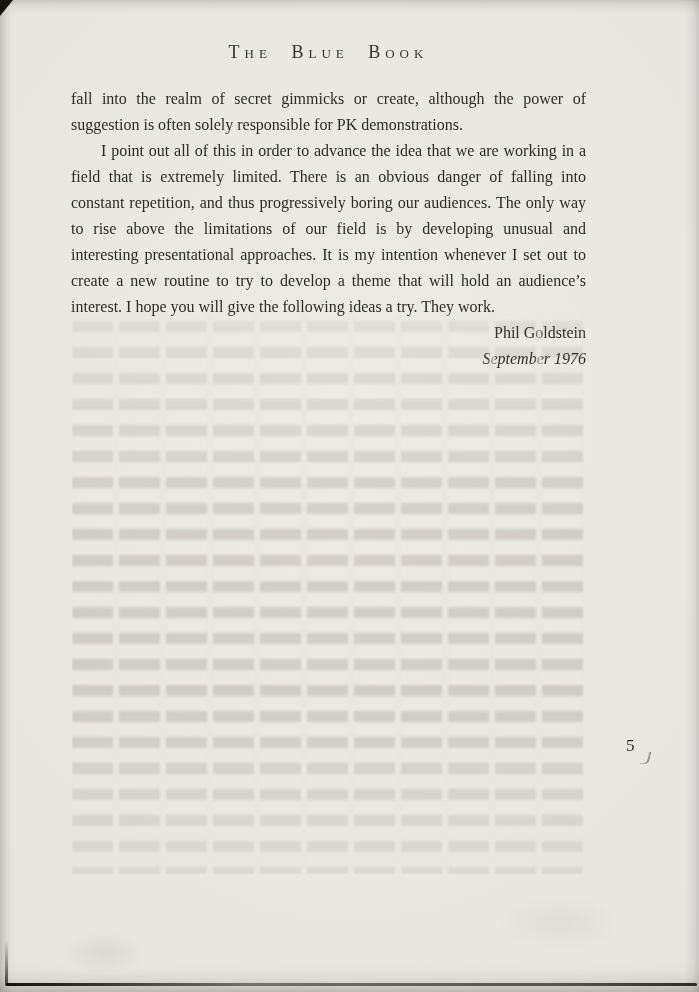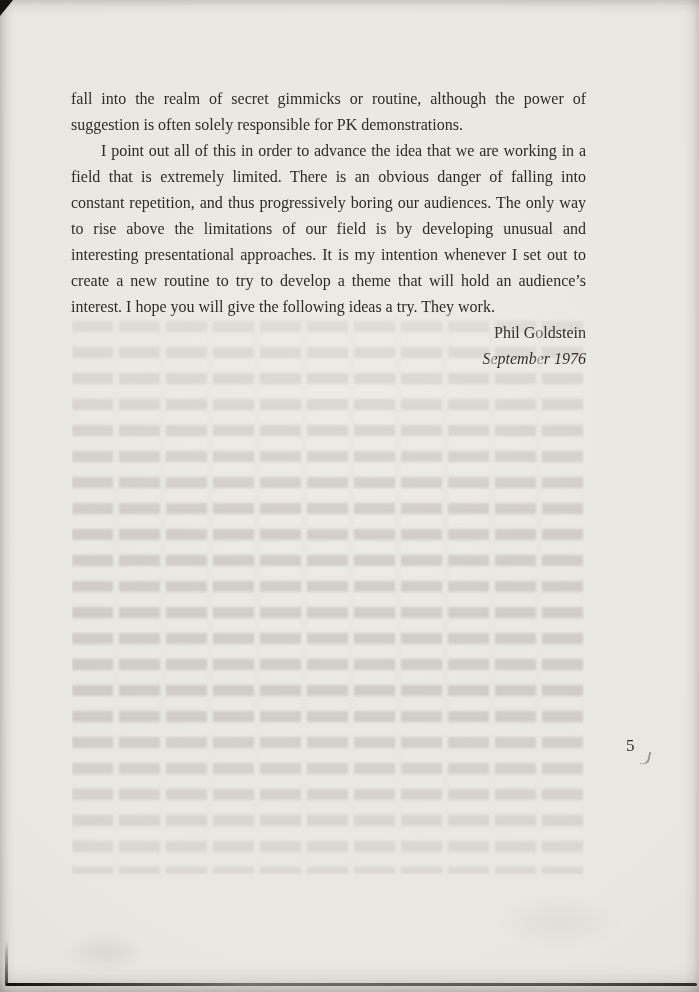--- a/index.html
+++ b/index.html
@@ -111,23 +111,24 @@
     transform: rotate(12deg);
   }
 </style>
 </head>
 <body>
 
 <div class="scan">
 
   <div class="corner-wedge"></div>
 
+  <div class="running-head">The Blue Book</div>
 
   <div class="text-block">
-    <p>fall into the realm of secret gimmicks or routine, although the power of suggestion is often solely responsible for PK demonstrations.</p>
+    <p>fall into the realm of secret gimmicks or create, although the power of suggestion is often solely responsible for PK demonstrations.</p>
     <p class="indent">I point out all of this in order to advance the idea that we are working in a field that is extremely limited. There is an obvious danger of falling into constant repetition, and thus progressively boring our audiences. The only way to rise above the limitations of our field is by developing unusual and interesting presentational approaches. It is my intention whenever I set out to create a new routine to try to develop a theme that will hold an audience’s interest. I hope you will give the following ideas a try. They work.</p>
     <div class="byline">Phil Goldstein</div>
     <div class="dateline">September 1976</div>
   </div>
 
   <div class="ghost"></div>
 
   <div class="page-number">5</div>
 
   <div class="scan-mark"></div>

